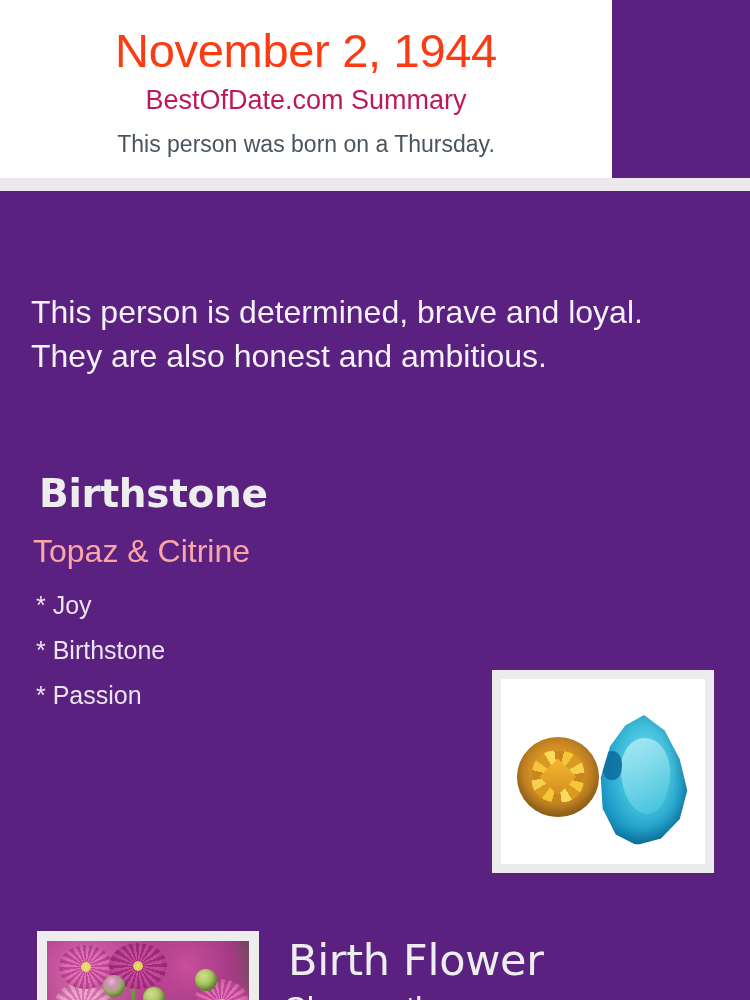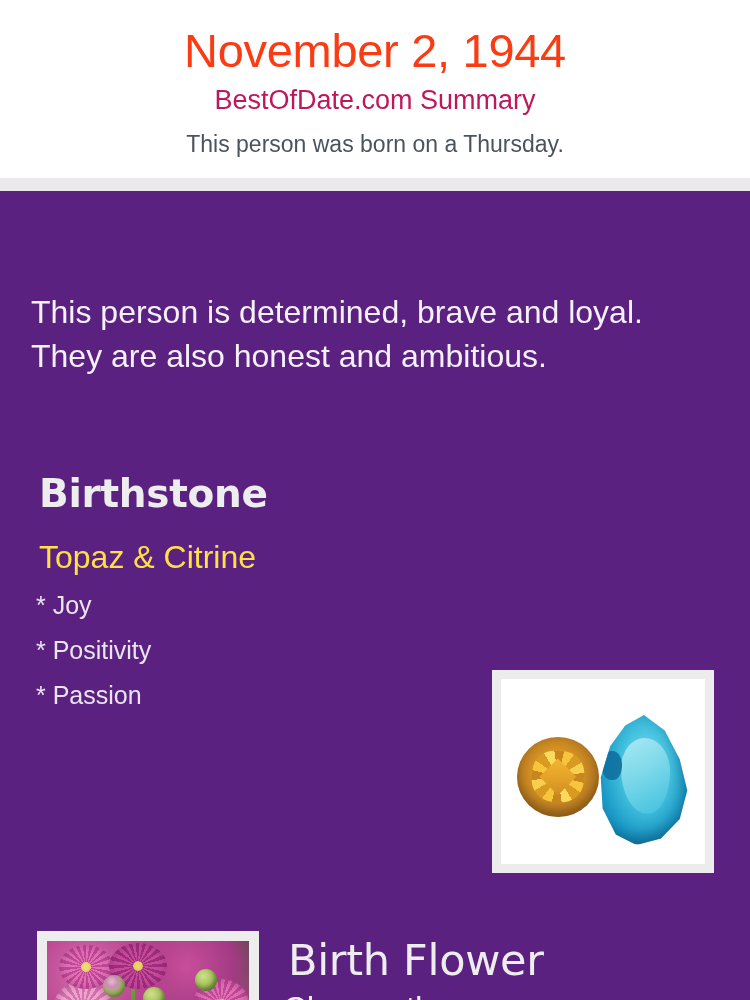--- a/index.html
+++ b/index.html
@@ -18,21 +18,21 @@
     width: 750px;
     height: 1000px;
     background: #5b2181;
   }
 
   
   .header {
     position: absolute;
     left: 0;
     top: 0;
-    width: 750px;
+    width: 612px;
     height: 178px;
     background: #ffffff;
     text-align: center;
     box-sizing: border-box;
   }
   .header-title {
     margin: 0;
     padding-top: 26px;
     font-size: 47px;
     font-weight: normal;
@@ -113,24 +113,24 @@
     line-height: 1;
     color: #ededed;
     font-family: "DejaVu Sans", sans-serif;
     letter-spacing: -0.3px;
     text-align: center;
   }
   .birthstone-name {
     position: absolute;
     left: 31px;
     top: 342px;
-    margin: 8px;
+    margin: 2px;
     font-size: 32px;
     line-height: 1;
-    color: #fde047;
+    color: #fca5a5;
     font-family: "Liberation Sans", sans-serif;
   }
   .birthstone-traits {
     position: absolute;
     left: 36px;
     top: 392px;
     margin: 0;
     padding: 0;
     list-style: none;
   }
@@ -337,21 +337,21 @@
   <div class="divider-band"></div>
 
   <div class="body-panel">
 
     <p class="sign-desc">This person is determined, brave and loyal. They are also honest and ambitious.</p>
 
     <h3 class="birthstone-heading">Birthstone</h3>
     <div class="birthstone-name">Topaz &amp; Citrine</div>
     <ul class="birthstone-traits">
       <li>* Joy</li>
-      <li>* Positivity</li>
+      <li>* Birthstone</li>
       <li>* Passion</li>
     </ul>
 
     <div class="gem-frame">
       <div class="gem-photo">
         <div class="citrine"></div>
         <div class="topaz-pear"></div>
       </div>
     </div>
 

